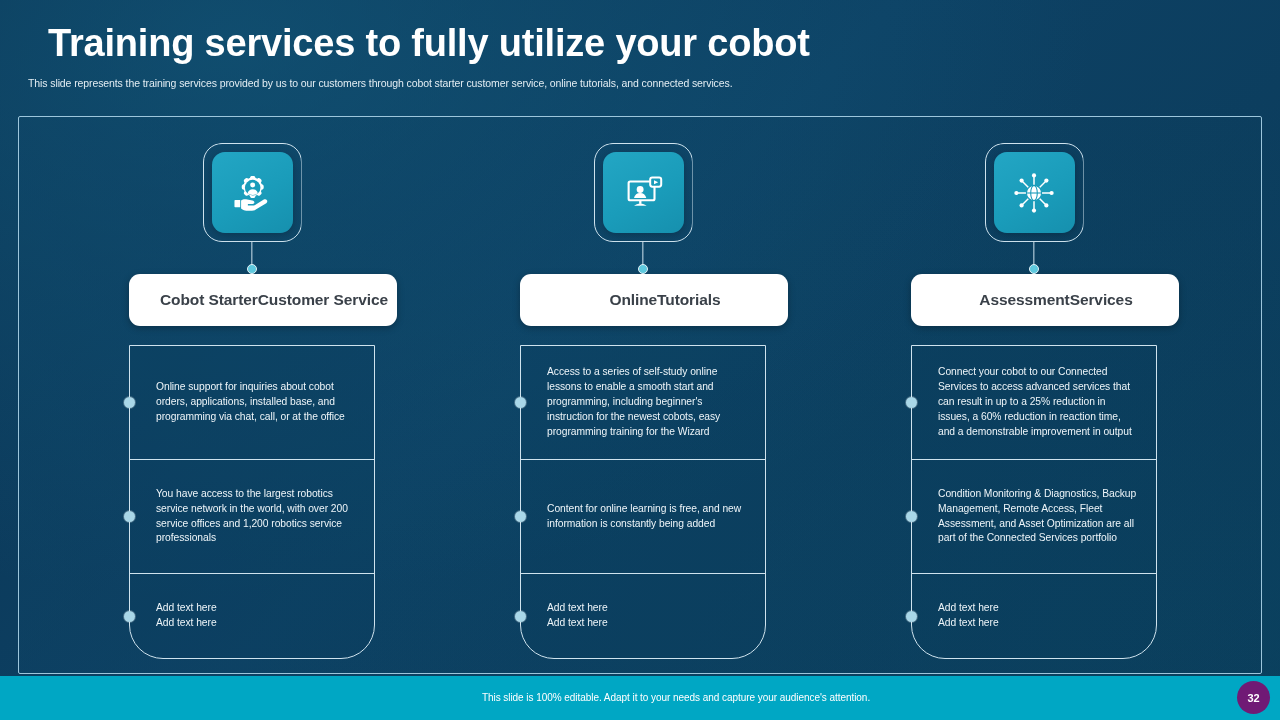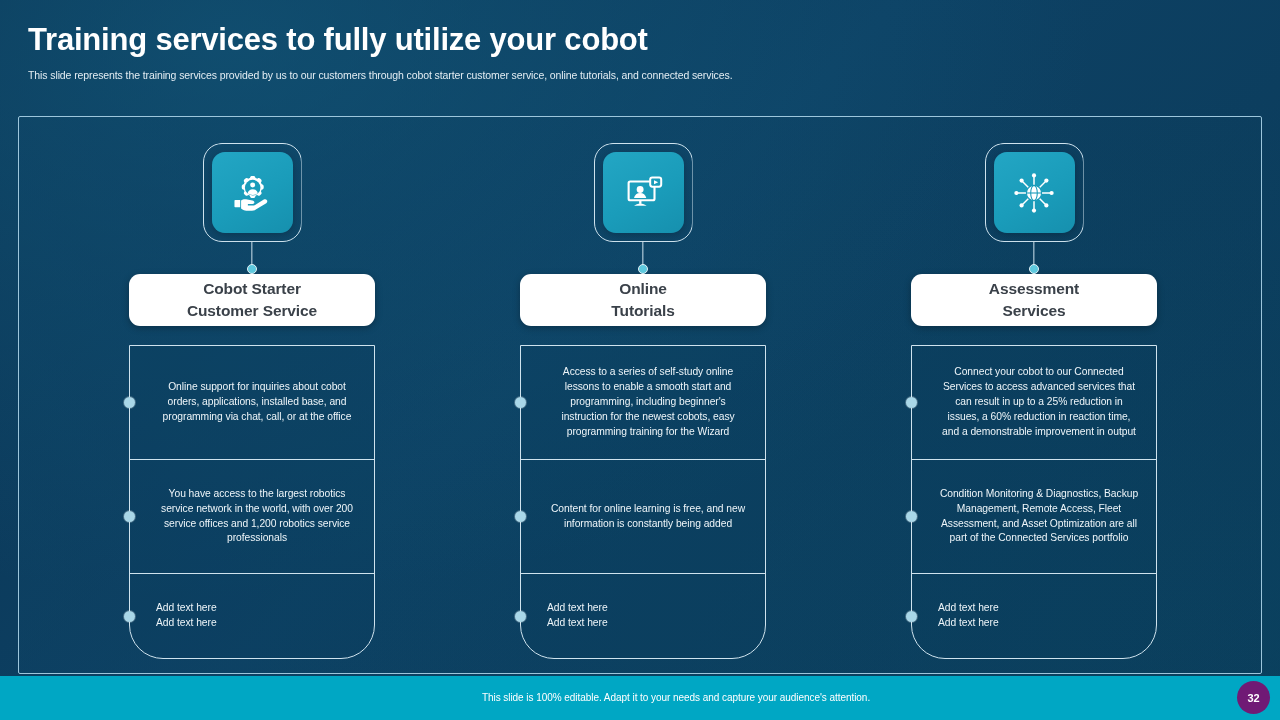--- a/index.html
+++ b/index.html
@@ -16,26 +16,27 @@
     background:
       radial-gradient(ellipse at 18% 6%, rgba(20,95,130,0.55) 0%, rgba(20,95,130,0) 58%),
       radial-gradient(ellipse at 92% 88%, rgba(10,70,100,0.55) 0%, rgba(10,70,100,0) 60%),
       linear-gradient(135deg, #0a3352 0%, #0d4164 45%, #0b3a58 100%);
     overflow: hidden;
   }
 
   
   #header { position: absolute; left: 28px; top: 22px; width: 1230px; }
   #title {
-    font-size: 31px;
+    font-size: 38px;
     font-weight: bold;
     color: #ffffff;
     letter-spacing: -0.2px;
     line-height: 1.15;
     white-space: nowrap;
+    margin-left: 20px;
   }
   #subtitle {
     margin-top: 11px;
     font-size: 10.5px;
     color: #e3edf3;
     letter-spacing: -0.1px;
     white-space: nowrap;
   }
 
   
@@ -107,23 +108,24 @@
     border: 1.2px solid #e2f1f7;
     transform: translateX(-50%);
   }
 
   
   .title-card {
     width: 246px;
     height: 52px;
     background: #ffffff;
     border-radius: 11px;
-    display: flex; flex-direction: column;
+    display: flex; flex-direction: row;
     align-items: center; justify-content: center;
     box-shadow: 0 2px 7px rgba(0,0,0,0.28);
+    padding-left: 22px;
   }
   .title-card .line-a,
   .title-card .line-b {
     font-size: 15.5px;
     font-weight: bold;
     color: #3a4149;
     line-height: 1.40;
     letter-spacing: -0.1px;
   }
 
@@ -147,21 +149,20 @@
     align-items: center;
   }
   .row-0 { height: 114px; border-bottom: 1px solid #cfe3ee; }
   .row-1 { height: 114px; border-bottom: 1px solid #cfe3ee; }
   .row-2 { height: 84px; }
   .row-text {
     font-size: 10.3px;
     color: #eef5f9;
     line-height: 1.44;
     letter-spacing: -0.05px;
-    text-align: center;
   }
   .row .bullet {
     position: absolute;
     left: -6px;
     top: 50%;
     margin-top: -5.5px;
     width: 11px; height: 11px;
     border-radius: 50%;
     background: #a9d7e8;
     box-shadow: 0 0 0 1px rgba(255,255,255,0.25);

